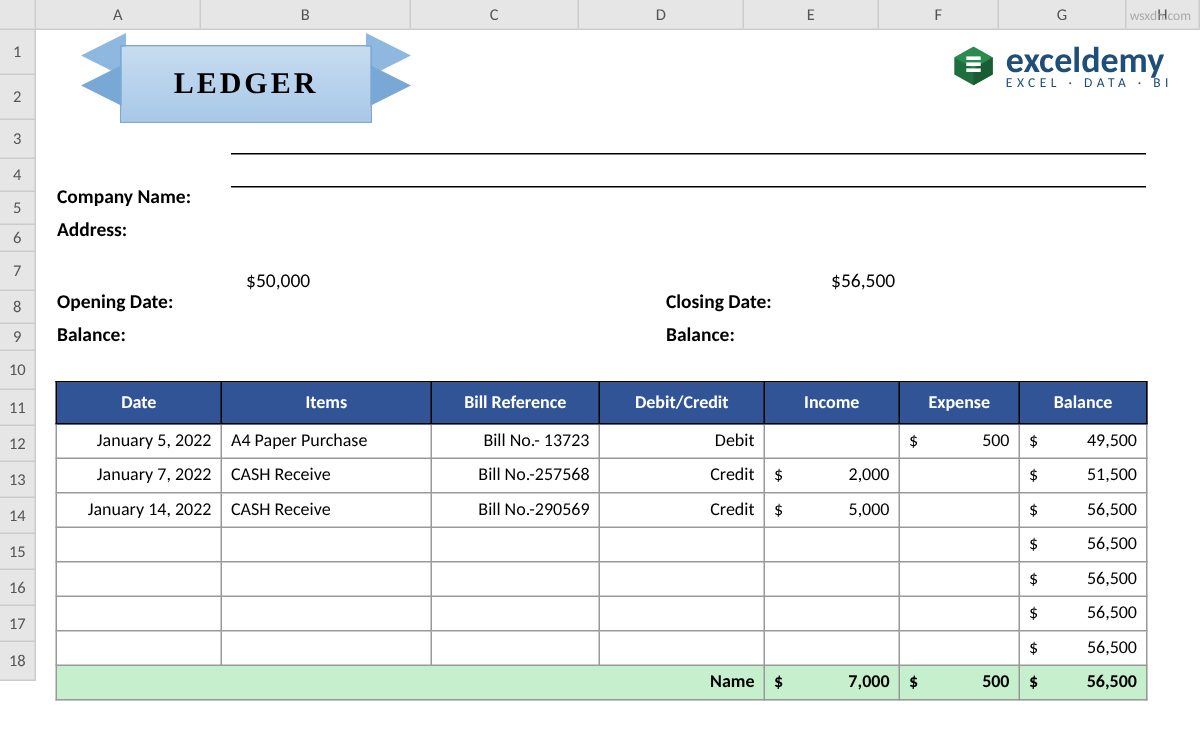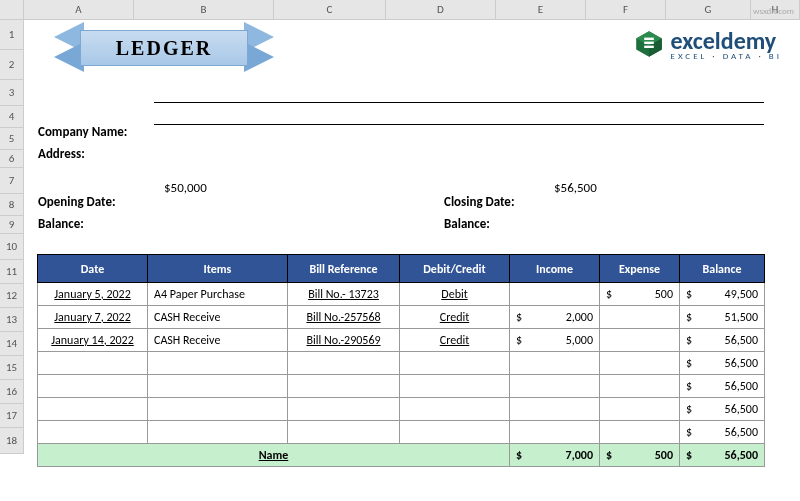--- a/index.html
+++ b/index.html
@@ -4,42 +4,42 @@
 <style>
 * { box-sizing: border-box; margin: 0; padding: 0; }
 body { font-family: Calibri, Arial, sans-serif; font-size: 12px; background: #fff; color: #000; }
 .sheet { position: relative; width: 800px; height: 501px; }
 .colheads { display: flex; height: 20px; background: #e6e6e6; border-bottom: 1px solid #ccc; }
 .colheads div { border-right: 1px solid #ccc; text-align: center; line-height: 19px; color: #555; font-size: 11px; }
 .rownums { position: absolute; left: 0; top: 20px; width: 24px; background: #e6e6e6; }
 .rownums div { border-bottom: 1px solid #ccc; border-right: 1px solid #ccc; text-align: center; color: #555; font-size: 11px; display: flex; align-items: center; justify-content: center; }
 .grid { position: absolute; left: 24px; top: 20px; width: 776px; }
 .ribbon { position: absolute; left: 30px; top: 2px; width: 220px; height: 54px; }
-.ribbon-body { position: absolute; left: 26px; top: 8px; width: 168px; height: 36px; background: linear-gradient(#c8dcf0, #a8c8e8); border: 1px solid #7da8d4; display: flex; align-items: center; justify-content: center; font-family: "Times New Roman", serif; font-weight: bold; font-size: 20px; letter-spacing: 2px; color: #000; }
+.ribbon-body { position: absolute; left: 26px; top: 8px; width: 168px; height: 52px; background: linear-gradient(#c8dcf0, #a8c8e8); border: 1px solid #7da8d4; display: flex; align-items: center; justify-content: center; font-family: "Times New Roman", serif; font-weight: bold; font-size: 20px; letter-spacing: 2px; color: #000; }
 .ribbon-tail { position: absolute; width: 0; height: 0; }
 .ribbon-tail.left { left: 0; top: 0; border-top: 15px solid transparent; border-bottom: 15px solid transparent; border-right: 30px solid #8fb8e0; }
 .ribbon-tail.left2 { left: 0; top: 20px; border-top: 15px solid transparent; border-bottom: 15px solid transparent; border-right: 30px solid #7aa8d6; }
 .ribbon-tail.right { right: 0; top: 0; border-top: 15px solid transparent; border-bottom: 15px solid transparent; border-left: 30px solid #8fb8e0; }
 .ribbon-tail.right2 { right: 0; top: 20px; border-top: 15px solid transparent; border-bottom: 15px solid transparent; border-left: 30px solid #7aa8d6; }
 .logo { position: absolute; right: 18px; top: 8px; display: flex; align-items: center; gap: 6px; }
 .logo-mark { width: 32px; height: 32px; }
 .logo-text { line-height: 1; }
 .logo-text .t1 { font-size: 24px; font-weight: bold; color: #1f4e79; letter-spacing: 0px; }
 .logo-text .t2 { font-size: 9px; color: #1f4e79; letter-spacing: 3px; margin-top: -2px; }
 .field { position: absolute; font-weight: bold; font-size: 13px; margin-top: 36px; }
 .underline { position: absolute; border-bottom: 1px solid #000; height: 1px; }
 .val { position: absolute; font-size: 13px; }
 .ledtable { position: absolute; left: 13px; top: 234px; border-collapse: collapse; font-size: 12px; }
 .ledtable th { background: #305496; color: #fff; font-weight: bold; border: 1px solid #000; padding: 4px 6px; height: 28px; }
 .ledtable td { border: 1px solid #999; padding: 2px 6px; height: 23px; }
 .ledtable .r td { background: #fff; }
 .ledtable .total td { background: #c6efce; font-weight: bold; }
 .money { text-align: right; }
 .money .cur { float: left; }
-.center { text-align: center; text-decoration: underline; }
+.center { text-align: right; }
 .watermark { position: absolute; right: 6px; bottom: 4px; font-size: 9px; color: #aaa; }
 </style>
 </head>
 <body>
 
 <div class="sheet">
 
   <div class="colheads">
     <div style="width:24px"></div>
     <div style="width:110px">A</div>

